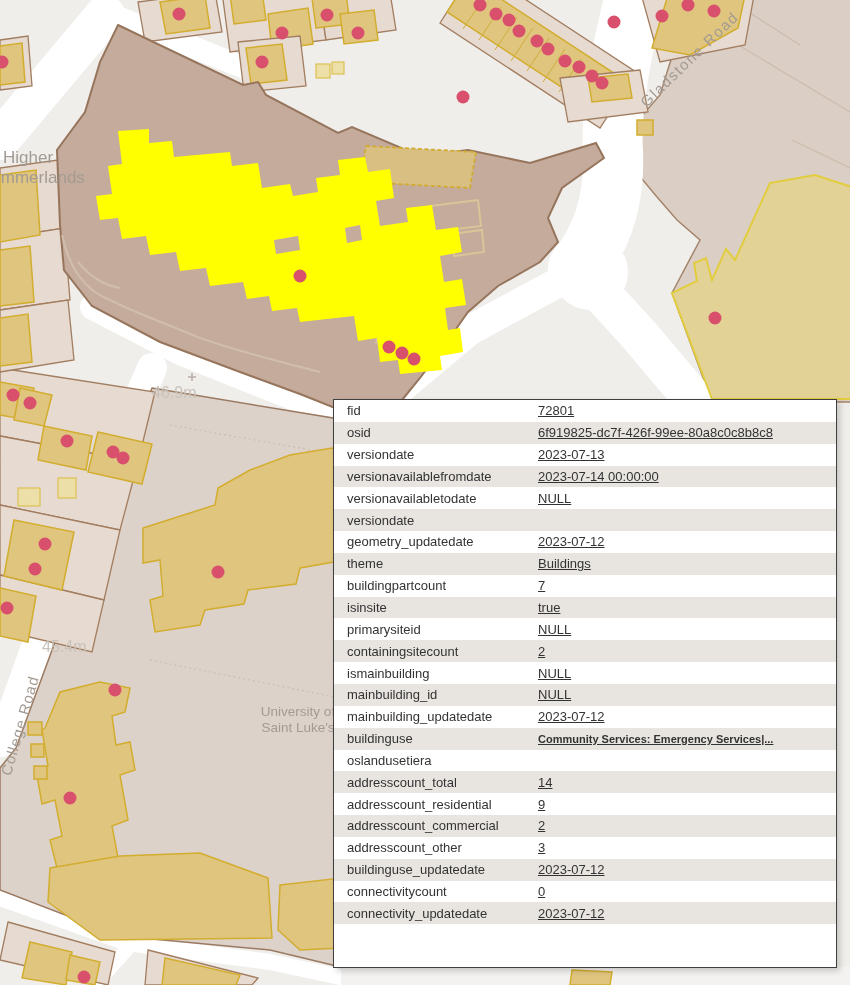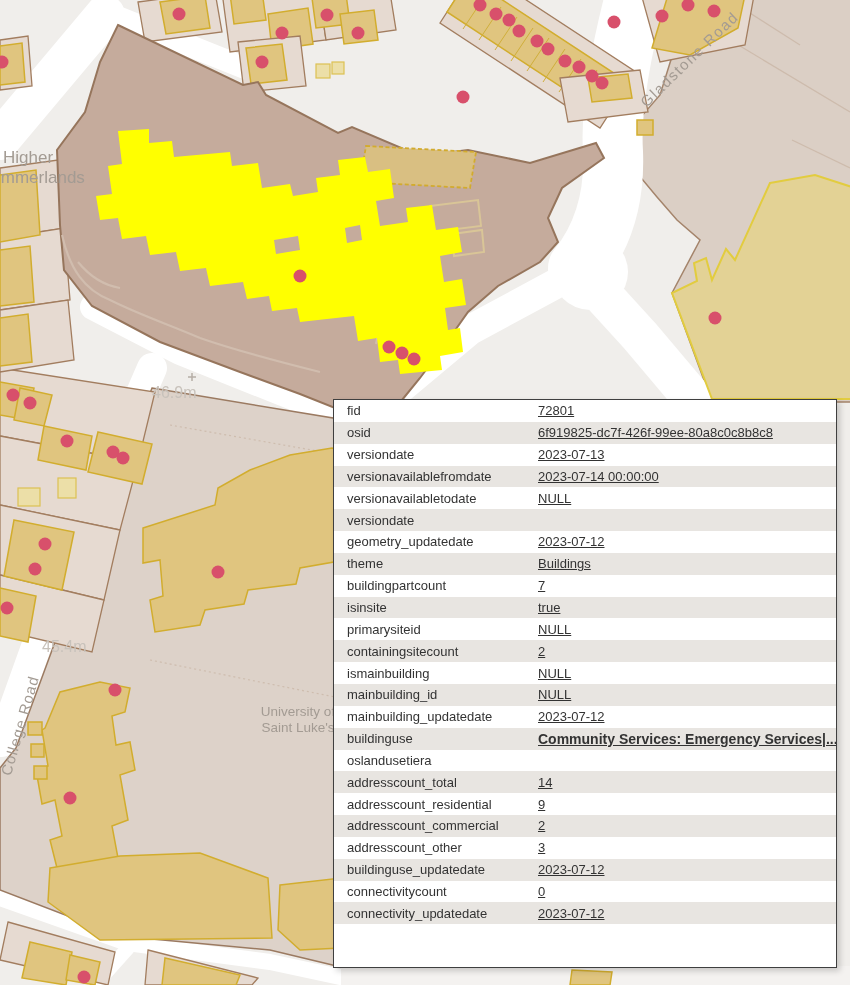--- a/index.html
+++ b/index.html
@@ -27,21 +27,21 @@
   .cross{stroke:#b5aea6;stroke-width:1.5px;}
   
   .popup{position:absolute;left:333px;top:399px;width:504px;height:569px;background:#ffffff;
          border:1.6px solid #3f3f3f;box-sizing:border-box;overflow:hidden;
          box-shadow:3px 3px 6px rgba(0,0,0,.18);
          font-size:13px;color:#333333;}
   .prow{display:flex;align-items:center;height:21.85px;}
   .prow:nth-child(even){background:#e8e5e1;}
   .pkey{flex:none;width:191px;padding-left:13px;white-space:nowrap;overflow:hidden;}
   .pval{flex:1;white-space:nowrap;overflow:hidden;text-decoration:underline;}
-  .prow.small .pval{font-size:14px;font-weight:700;}
+  .prow.small .pval{font-size:11px;font-weight:700;}
 </style>
 </head>
 <body>
 
 <div class="screen">
   <svg width="850" height="985" viewBox="0 0 850 985">
 
     <rect x="0" y="0" width="850" height="985" fill="#f0eeeb"></rect>
 
     <g>

